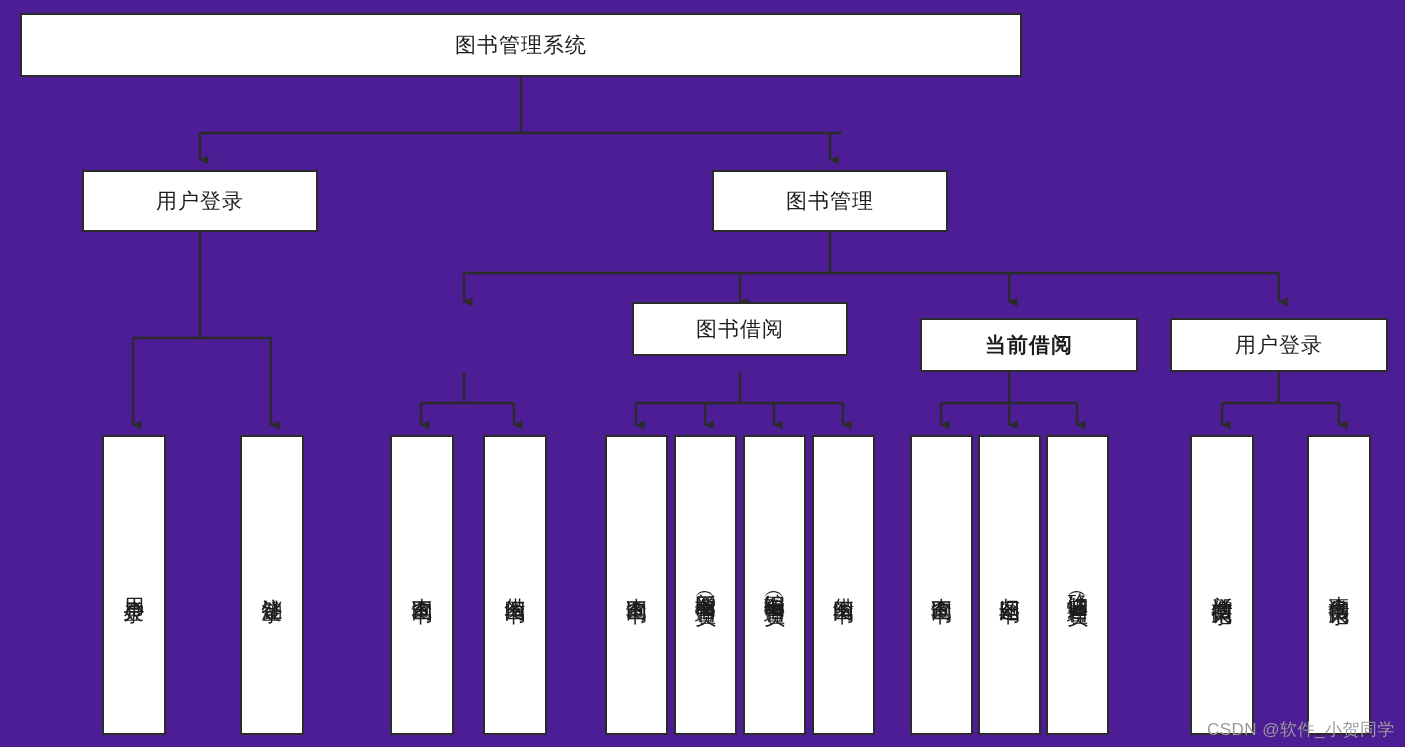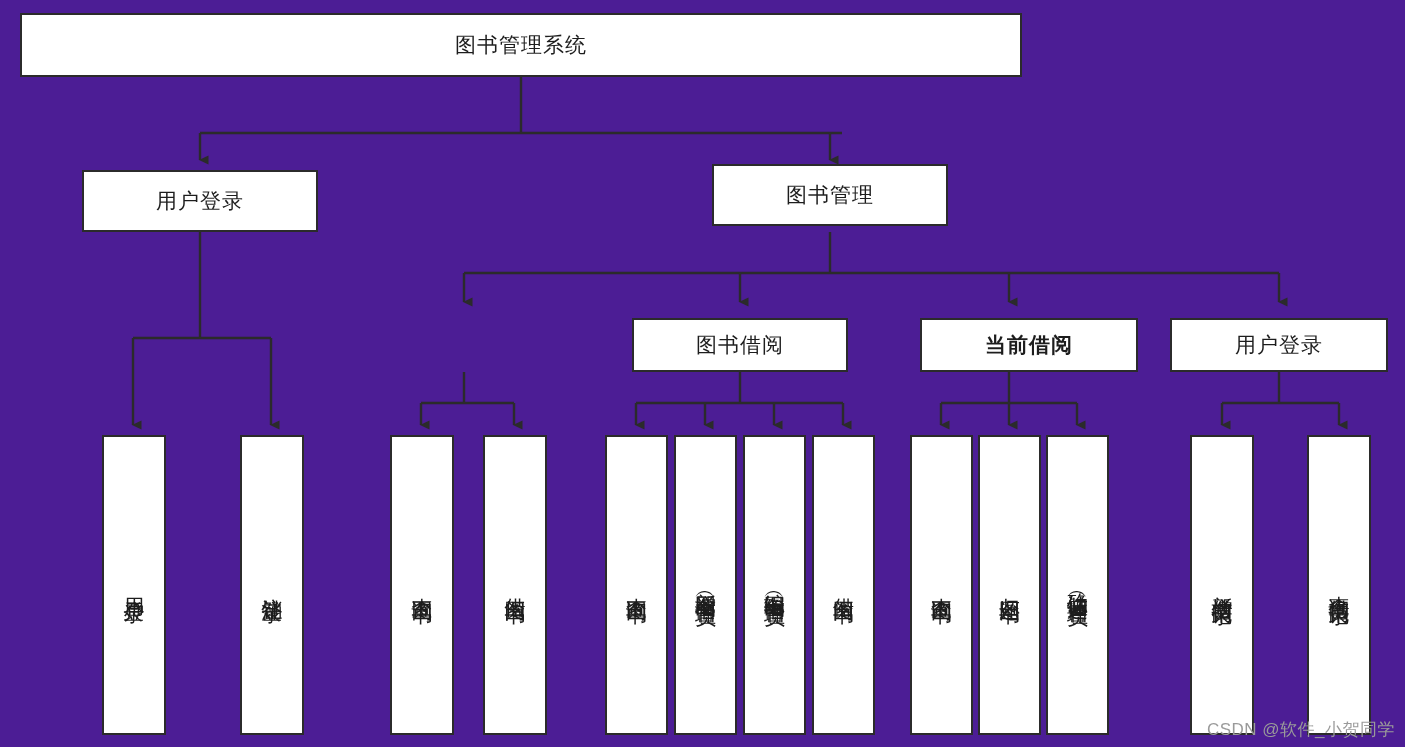--- a/index.html
+++ b/index.html
@@ -124,25 +124,25 @@
     </g>
   </svg>
 
   <div class="node h" style="left:20px; top:13px; width:1002px; height:64px;">
     <span>图书管理系统</span>
   </div>
 
   <div class="node h" style="left:82px; top:170px; width:236px; height:62px;">
     <span>用户登录</span>
   </div>
-  <div class="node h" style="left:712px; top:164px; width:236px; height:62px;">
+  <div class="node h" style="left:712px; top:170px; width:236px; height:62px;">
     <span>图书管理</span>
   </div>
 
-  <div class="node h" style="left:632px; top:318px; width:216px; height:54px;">
+  <div class="node h" style="left:632px; top:302px; width:216px; height:54px;">
     <span>图书借阅</span>
   </div>
   <div class="node h" style="left:920px; top:318px; width:218px; height:54px;font-weight:bold;">
     <span>当前借阅</span>
   </div>
   <div class="node h" style="left:1170px; top:318px; width:218px; height:54px;">
     <span>用户登录</span>
   </div>
 
   <div class="node v" style="left:102px; top:435px; width:64px; height:300px;">

